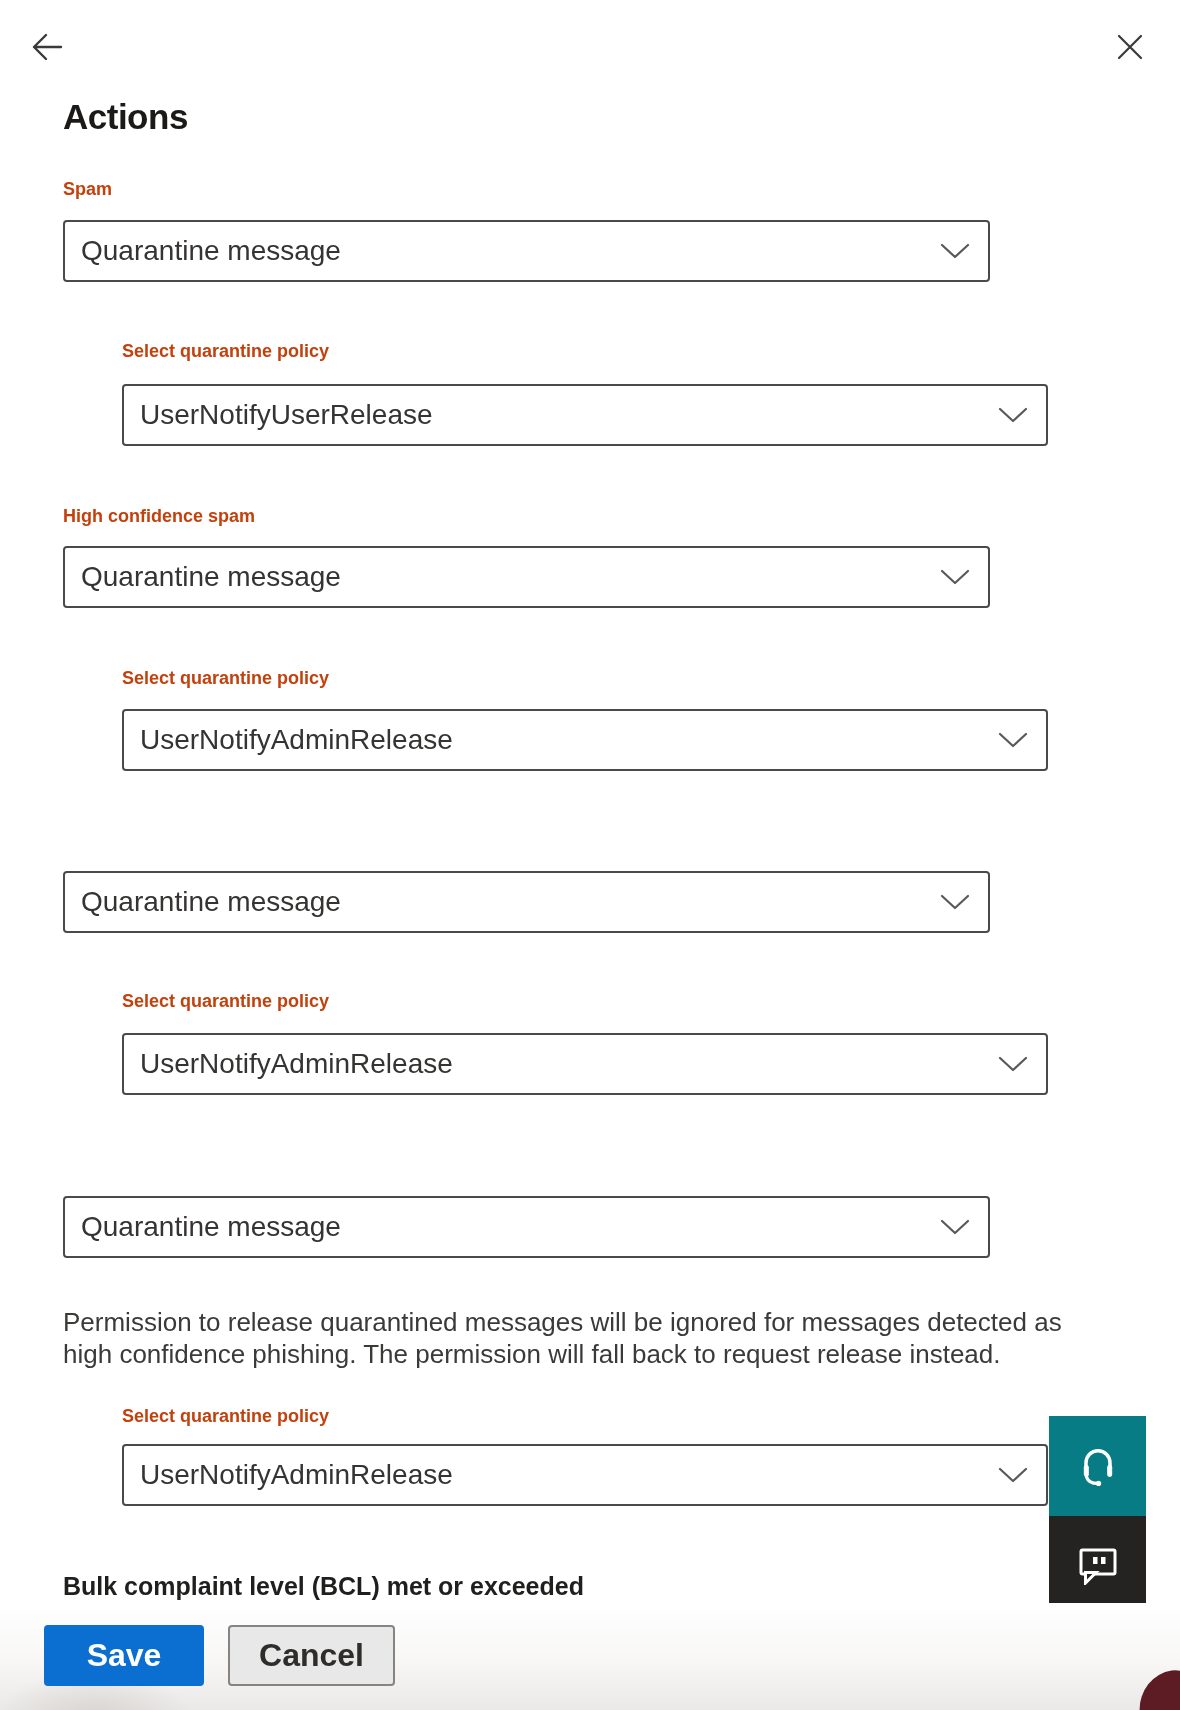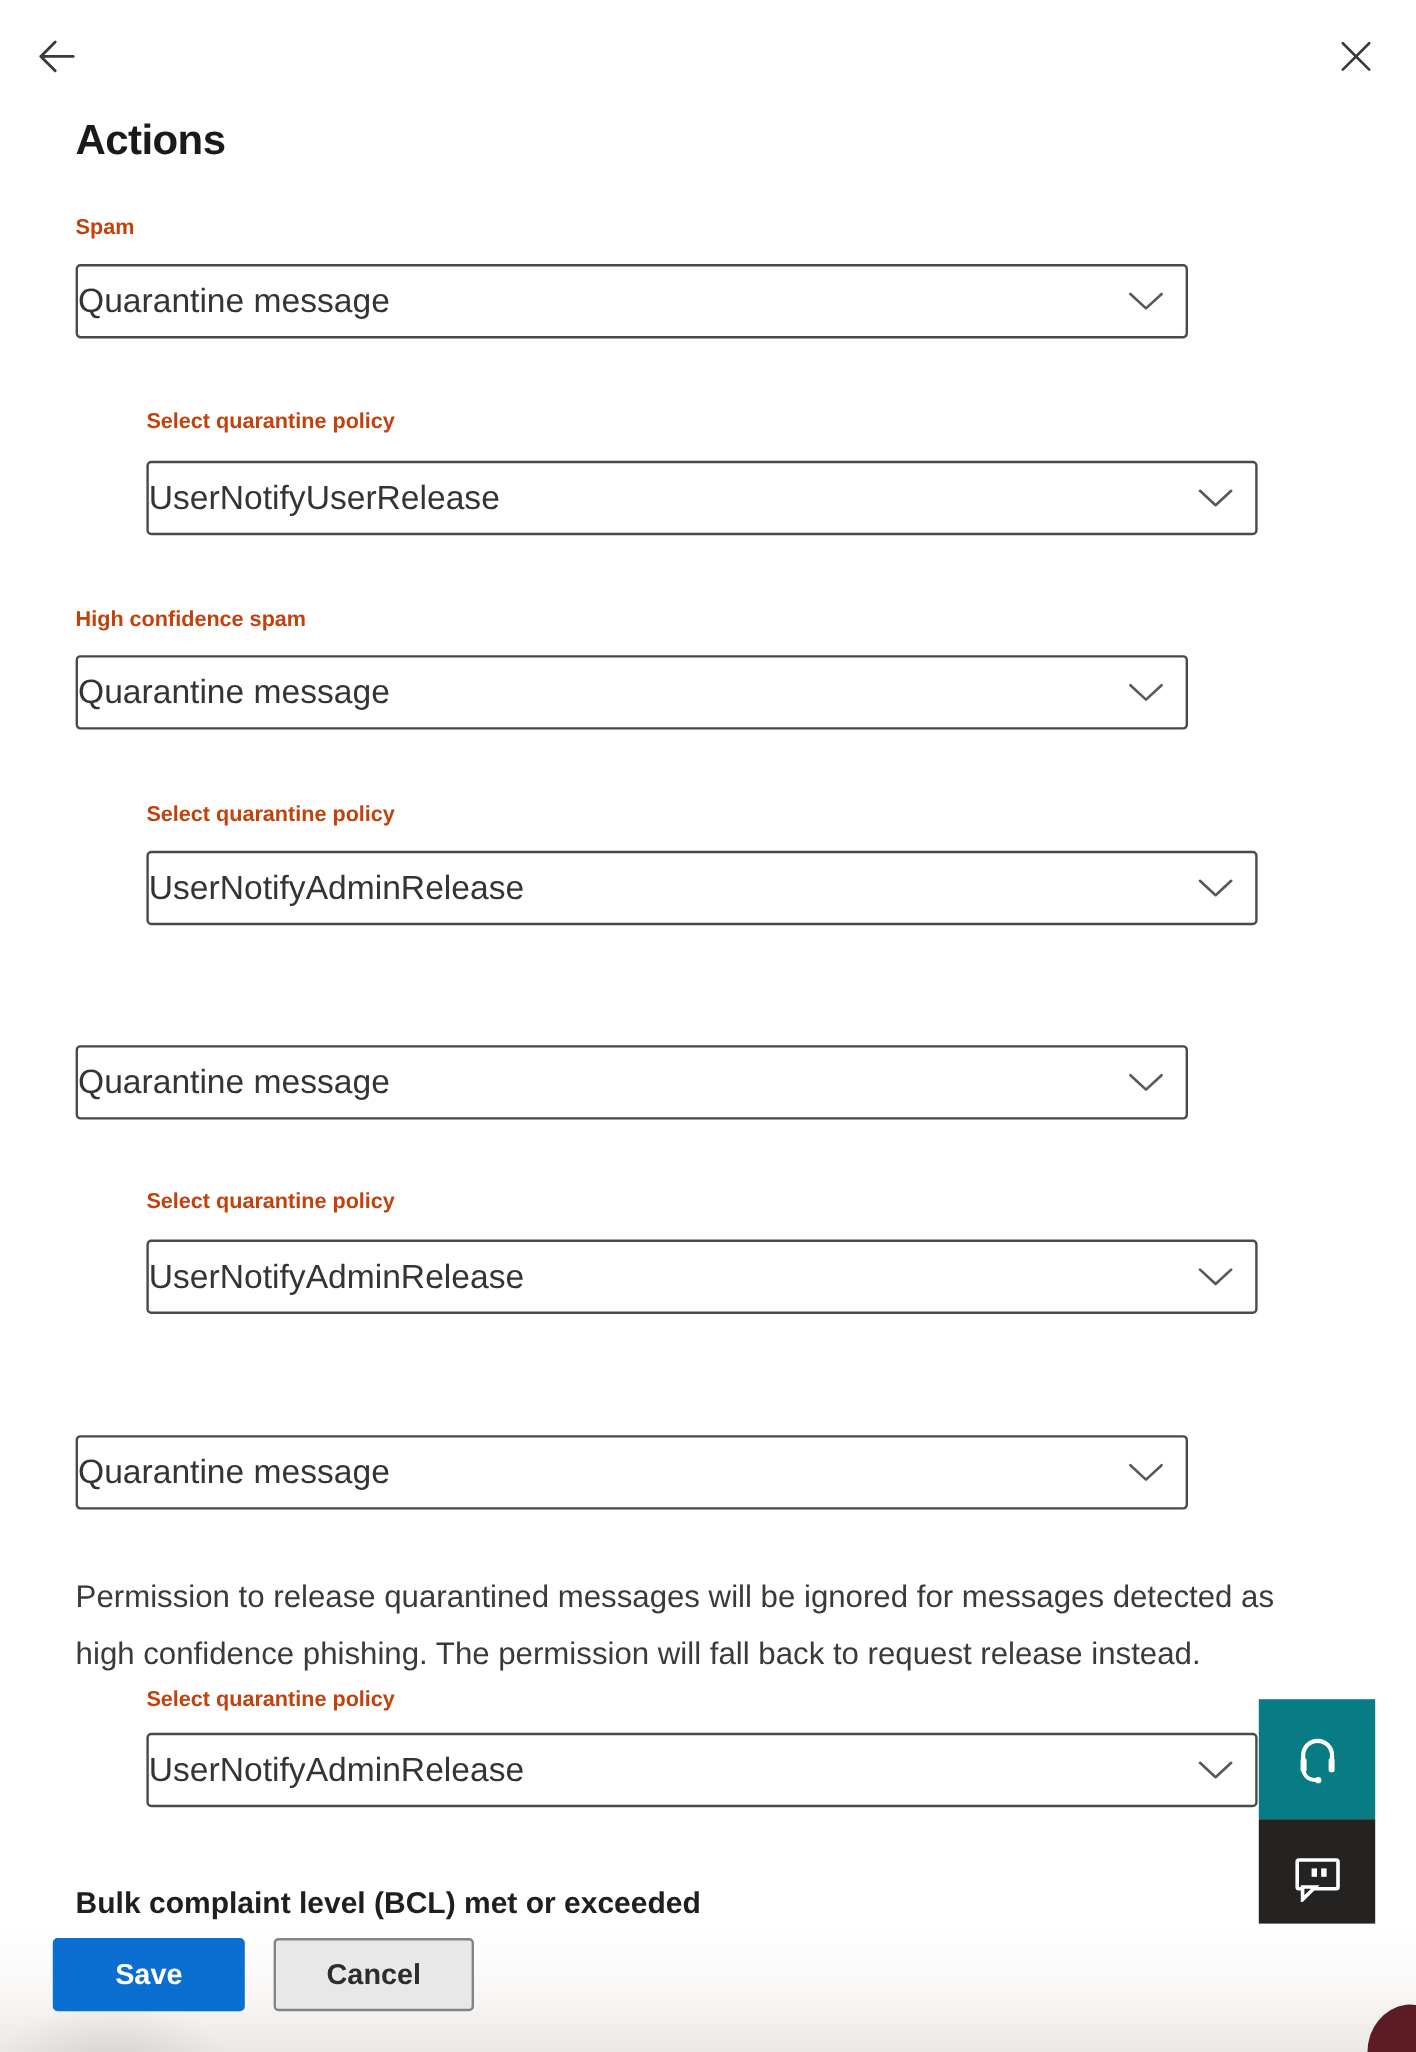--- a/index.html
+++ b/index.html
@@ -12,42 +12,42 @@
   }
   .icon-btn { position:absolute; background:none; border:none; cursor:pointer; padding:0; line-height:0; }
   .page-title { position:absolute; left:63px; top:97px; font-size:35px; font-weight:700; color:#1b1a19; letter-spacing:-0.5px; }
   .field-label { position:absolute; font-size:18px; font-weight:600; color:#c2410c; }
   .dropdown {
     position:absolute; height:62px; background:#ffffff;
     border:2px solid #4c4a48; border-radius:4px;
     display:flex; align-items:center; cursor:pointer;
   }
   .dropdown .dd-text {
-    font-size:28px; color:#353433; white-space:nowrap;
+    padding-left:16px; font-size:28px; color:#353433; white-space:nowrap;
     flex:1 1 auto; overflow:hidden;
   }
   .dropdown .dd-chevron { flex:0 0 auto; margin-right:18px; line-height:0; }
   .dd-main { left:63px; width:927px; }
   .dd-indent { left:122px; width:926px; }
   .lbl-main { left:63px; }
   .lbl-indent { left:122px; }
   .note {
     position:absolute; left:63px; top:1306px; width:1080px;
-    font-size:26px; line-height:48px; color:#3b3a39; white-space:pre-line;
+    font-size:26px; line-height:32px; color:#3b3a39; white-space:pre-line;
   }
   .bcl-label { position:absolute; left:63px; top:1572px; font-size:25px; font-weight:600; color:#201f1e; white-space:nowrap; }
   .footer {
     position:absolute; left:0; top:1603px; width:1180px; height:107px;
     background:
       radial-gradient(140px 70px at 8% 108%, rgba(197,193,188,0.55), rgba(197,193,188,0) 70%),
       linear-gradient(180deg,#ffffff 0%,#f8f7f6 55%,#ebe9e7 100%);
   }
   .btn {
-    position:absolute; top:12px; height:61px; border-radius:4px;
-    font-family:inherit; font-size:24px; font-weight:600; cursor:pointer;
+    position:absolute; top:22px; height:61px; border-radius:4px;
+    font-family:inherit; font-size:32px; font-weight:600; cursor:pointer;
   }
   .btn-primary { left:44px; width:160px; background:#0b6fd2; border:2px solid #0b6fd2; color:#ffffff; }
   .btn-default { left:228px; width:167px; background:#e9e8e8; border:2px solid #868482; color:#2e2d2c; }
   .help-widget { position:absolute; left:1049px; top:1416px; width:97px; }
   .widget-btn { display:flex; align-items:center; justify-content:center; width:97px; border:none; cursor:pointer; line-height:0; }
   .widget-help { height:100px; background:#087c85; }
   .widget-feedback { height:96px; background:#252321; }
   .corner-blob {
     position:absolute; right:-26px; bottom:-34px; width:66px; height:74px;
     background:#5d1b24; border-radius:50%; transform:rotate(18deg);

